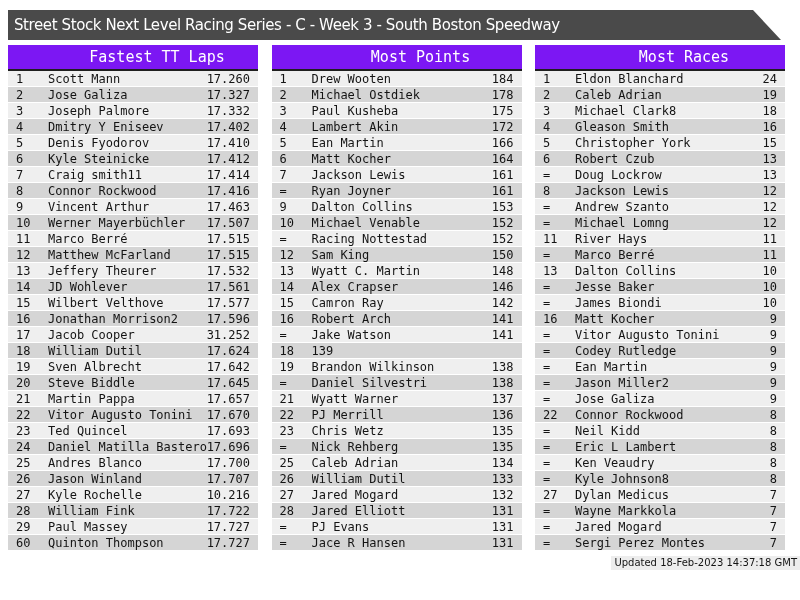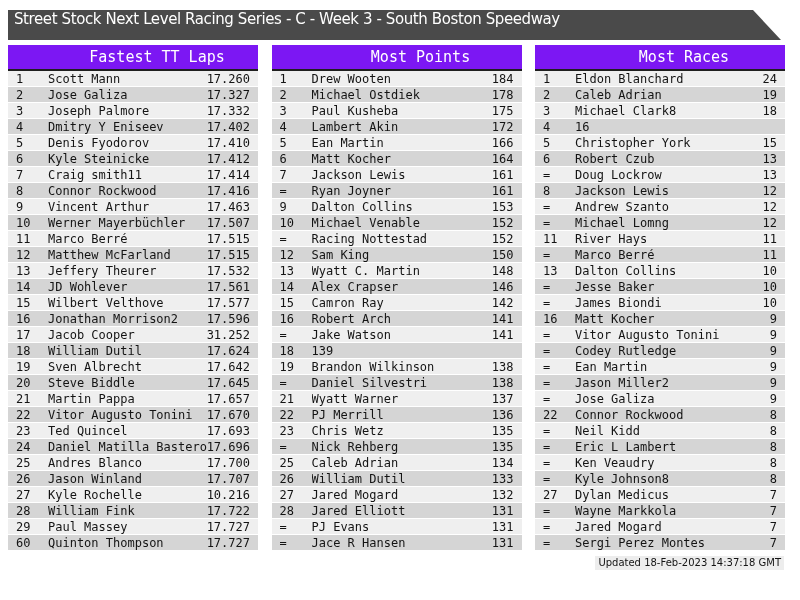--- a/index.html
+++ b/index.html
@@ -17,21 +17,21 @@
     background:#ffffff;
     font-family:"DejaVu Sans", sans-serif;
     overflow:hidden;
   }
   .title-bar{
     position:absolute;
     left:8px; top:10px;
     width:773px; height:30px;
     background:var(--titlebar);
     clip-path:polygon(0 0, calc(100% - 28px) 0, 100% 100%, 0 100%);
-    display:flex; align-items:flex-start;
+    display:flex; align-items:center;
     padding-left:6px;
   }
   .title-bar span{
     color:#ffffff;
     font-size:15px;
     letter-spacing:-0.4px;
     white-space:nowrap;
   }
   .boards{
     position:absolute;
@@ -61,21 +61,21 @@
     color:var(--text);
     white-space:nowrap;
   }
   .rows .row:nth-child(odd){ background:var(--row-light); }
   .rows .row:nth-child(even){ background:var(--row-dark); }
   .rank{ width:40px; padding-left:8px; flex:none; }
   .name{ flex:1; overflow:hidden; }
   .val{ flex:none; padding-right:8px; text-align:right; }
   .footer{
     position:absolute;
-    top:556px; right:16px;
+    top:556px; right:0;
     height:14px; line-height:14px;
     background:#EDEDED;
     padding:0 3px;
     font-size:10px;
     color:var(--text);
     white-space:nowrap;
   }
 </style>
 </head>
 <body>
@@ -412,20 +412,21 @@
             <span class="name">Caleb Adrian</span>
             <span class="val">19</span>
           </div>
           <div class="row">
             <span class="rank">3</span>
             <span class="name">Michael Clark8</span>
             <span class="val">18</span>
           </div>
           <div class="row">
             <span class="rank">4</span>
+            <span class="name">Gleason Smith</span>
             <span class="val">16</span>
           </div>
           <div class="row">
             <span class="rank">5</span>
             <span class="name">Christopher York</span>
             <span class="val">15</span>
           </div>
           <div class="row">
             <span class="rank">6</span>
             <span class="name">Robert Czub</span>

